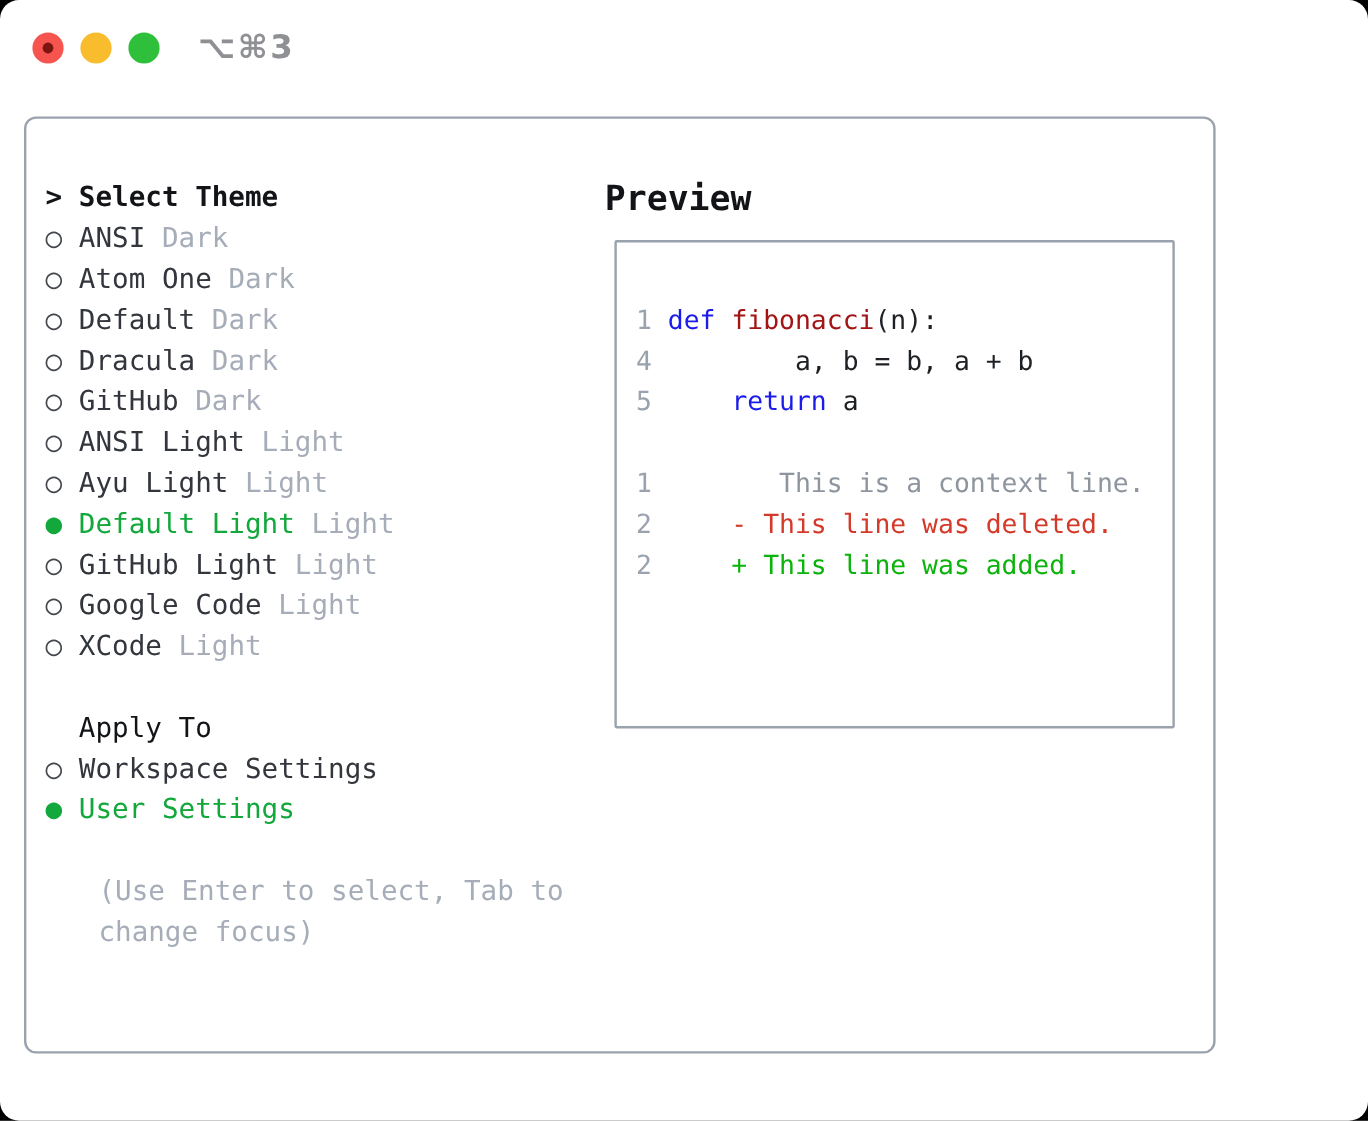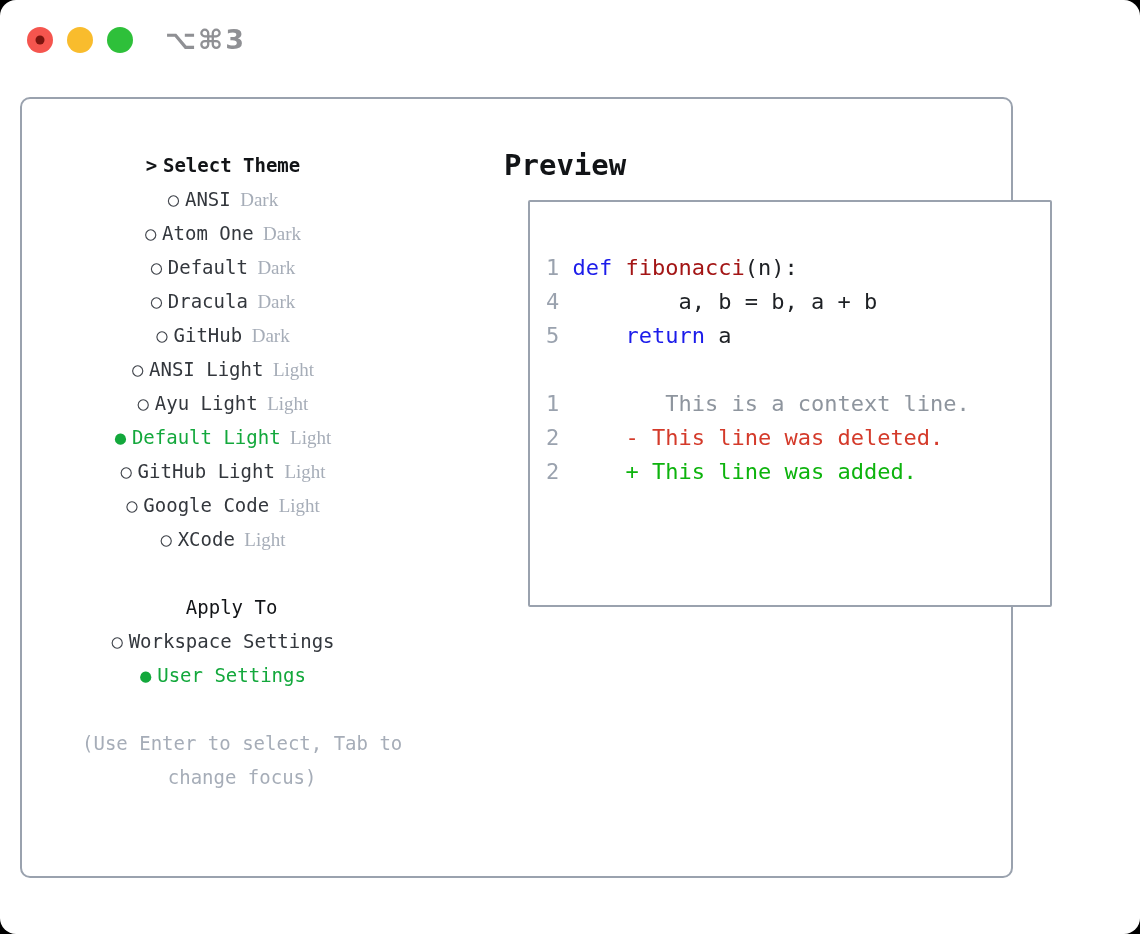--- a/index.html
+++ b/index.html
@@ -47,45 +47,44 @@
     position:absolute;left:20px;top:97px;
     width:993px;height:781px;
     border:2px solid var(--border-gray);
     border-radius:10px;
     box-sizing:border-box;
     background:#fff;
   }
   .left-col{position:absolute;left:16px;top:49px;}
   .line{
     height:34px;
-    font-size:19px;line-height:34px;
+    font-size:23px;line-height:34px;
     white-space:pre;
     color:var(--text-dark);
-    text-align:center;
   }
   .line .mk{display:inline-block;width:2ch;color:#43474e;}
   .line.header{font-weight:bold;color:var(--header-black);}
   .line.header .mk{color:var(--header-black);font-weight:bold;}
   .line.applyto{color:var(--header-black);padding-left:2ch;}
-  .tag{color:var(--muted-gray);font-family:Liberation Serif, serif;}
+  .tag{color:var(--muted-gray);}
   .line.item.selected .mk,
   .line.item.selected .nm,
   .line.opt.selected .mk,
   .line.opt.selected .nm{color:var(--accent-green);}
   .line.help{color:var(--muted-gray);margin-left:44px;}
   .line.item,.line.opt{cursor:default;}
   
   .right-col{position:absolute;left:482px;top:49px;}
   .preview-header{
     height:34px;font-size:29px;line-height:34px;
     font-weight:bold;color:var(--header-black);
   }
   .preview-box{
-    margin-top:18px;margin-left:24px;
-    width:524px;height:407px;
+    margin-top:18px;margin-left:8px;
+    width:467px;height:407px;
     border:2px solid var(--border-gray);
     border-radius:2px;
     box-sizing:border-box;
     padding:49px 0 0 16px;
     overflow:hidden;
     background:#fff;
   }
   .pline{
     height:34px;font-size:22px;line-height:34px;
     white-space:pre;

